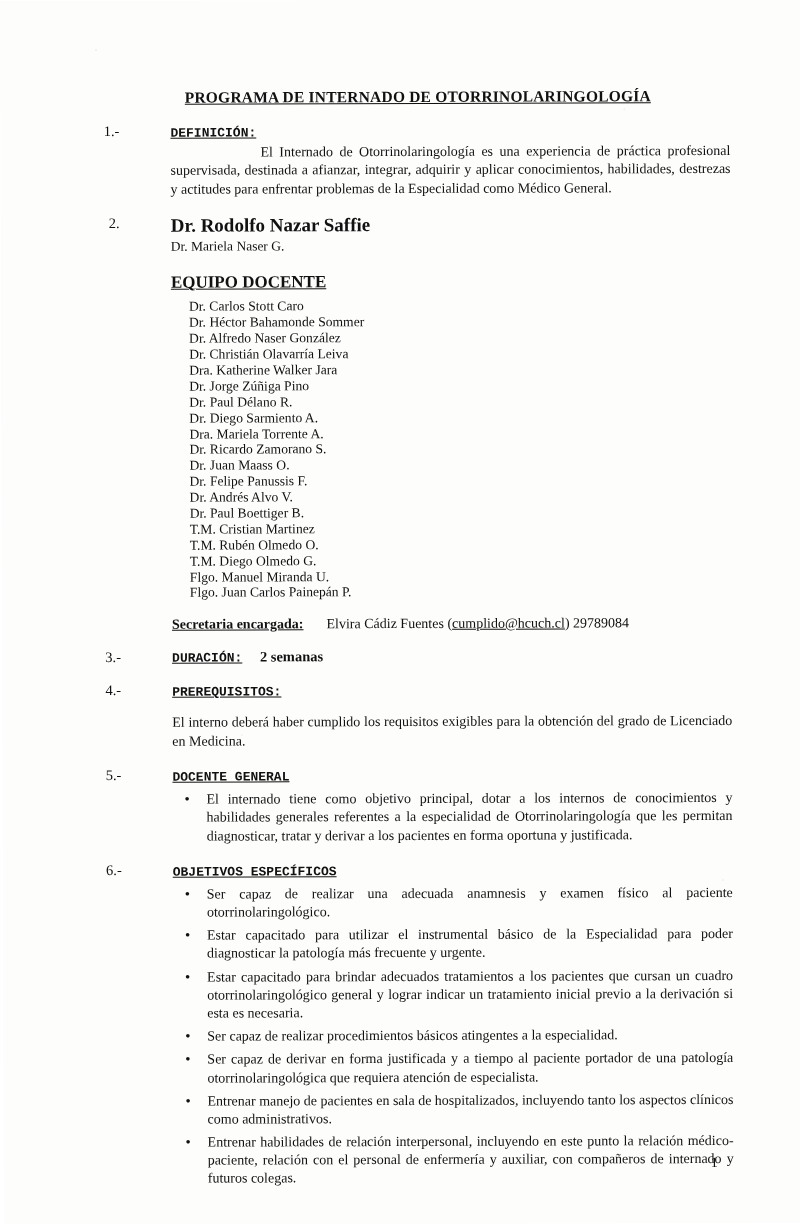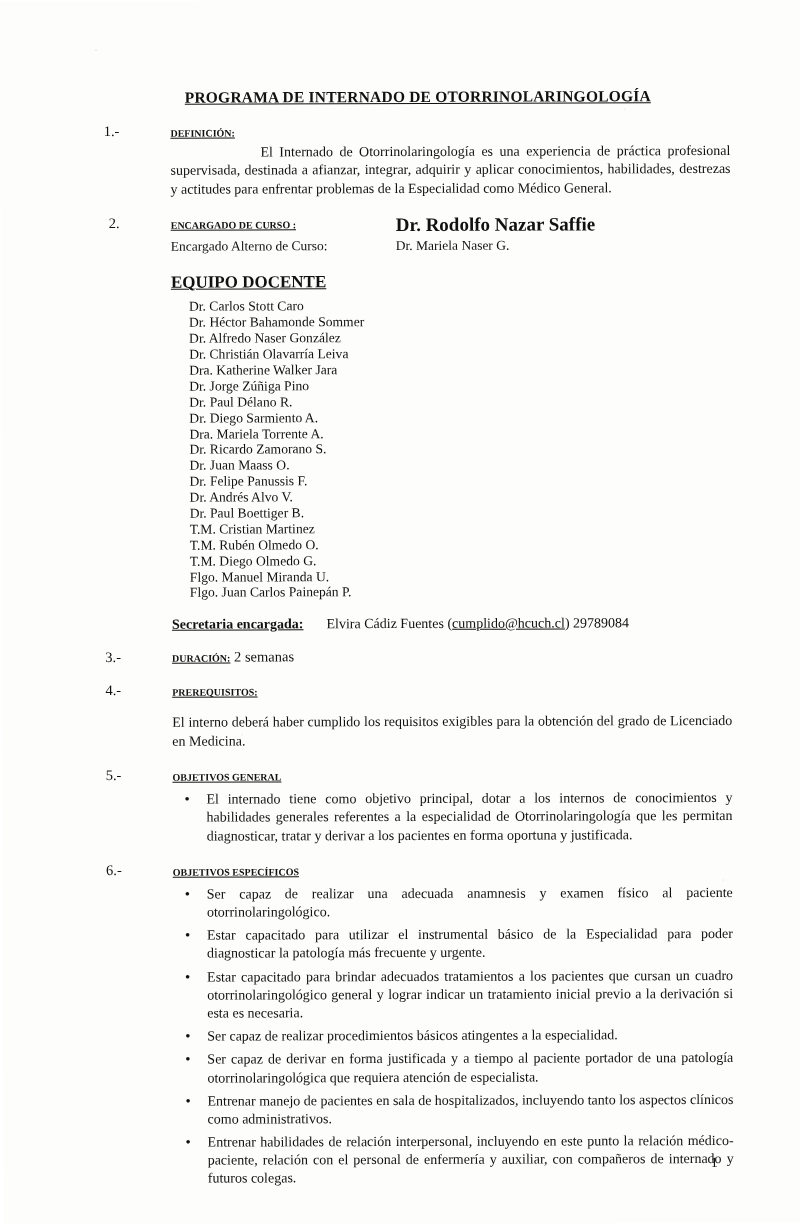--- a/index.html
+++ b/index.html
@@ -50,22 +50,23 @@
     width: 44px;
     text-align: right;
     font-size: 14.5px;
   }
   .sec-body {
     margin-left: 95px;
   }
   .heading {
     font-weight: bold;
     text-decoration: underline;
-    font-size: 10px;
+    font-size: 13px;
     display: inline-block;
+    font-family: Liberation Mono, monospace;
   }
   p.para {
     font-size: 14px;
     line-height: 1.32;
     text-align: justify;
     margin: 3px 0 0 0;
   }
   .indent-first {
     text-indent: 90px;
   }
@@ -142,21 +143,22 @@
     font-weight: bold;
     text-decoration: underline;
     font-size: 17px;
     margin-top: 18px;
     display: inline-block;
   }
   .dur-line {
     font-size: 14.5px;
   }
   .dur-val {
-    font-weight: normal;
+    font-weight: bold;
+    margin-left: 14px;
   }
   
   .skew {
     transform: rotate(-0.18deg);
     transform-origin: 50% 0;
   }
 </style>
 </head>
 <body>
 
@@ -169,31 +171,25 @@
     <div class="sec-body">
       <span class="heading">DEFINICIÓN:</span>
       <p class="para indent-first">El Internado de Otorrinolaringología es una experiencia de práctica profesional supervisada, destinada a afianzar, integrar, adquirir y aplicar conocimientos, habilidades, destrezas y actitudes para enfrentar problemas de la Especialidad como Médico General.</p>
     </div>
   </div>
 
   <div class="section section-gap-md">
     <div class="num">2.</div>
     <div class="sec-body">
       <div class="row-two">
-        <div class="col-left">
-          <span class="heading">ENCARGADO DE CURSO   :</span>
-        </div>
         <div class="col-right">
           <span class="bold" style="font-size:19px;">Dr. Rodolfo Nazar Saffie</span>
         </div>
       </div>
       <div class="row-two">
-        <div class="col-left">
-          <span class="subtle">Encargado Alterno de Curso:</span>
-        </div>
         <div class="col-right">
           <span class="subtle">Dr. Mariela Naser G.</span>
         </div>
       </div>
 
       <div>
         <span class="equipo-title">EQUIPO DOCENTE</span>
         <ul class="namelist">
           <li>Dr. Carlos  Stott Caro</li>
           <li>Dr. Héctor Bahamonde Sommer</li>
@@ -239,21 +235,21 @@
     <div class="num">4.-</div>
     <div class="sec-body">
       <span class="heading">PREREQUISITOS:</span>
       <p class="para" style="margin-top:14px;">El interno deberá haber cumplido los requisitos exigibles para la obtención del grado de Licenciado en Medicina.</p>
     </div>
   </div>
 
   <div class="section section-gap-md">
     <div class="num">5.-</div>
     <div class="sec-body">
-      <span class="heading">OBJETIVOS GENERAL</span>
+      <span class="heading">DOCENTE GENERAL</span>
       <ul class="bullets">
         <li>El internado tiene como objetivo principal, dotar a los internos de conocimientos y habilidades generales referentes a la especialidad de Otorrinolaringología que les permitan diagnosticar, tratar y derivar a los pacientes en forma oportuna y justificada.</li>
       </ul>
     </div>
   </div>
 
   <div class="section section-gap-md">
     <div class="num">6.-</div>
     <div class="sec-body">
       <span class="heading">OBJETIVOS ESPECÍFICOS</span>

